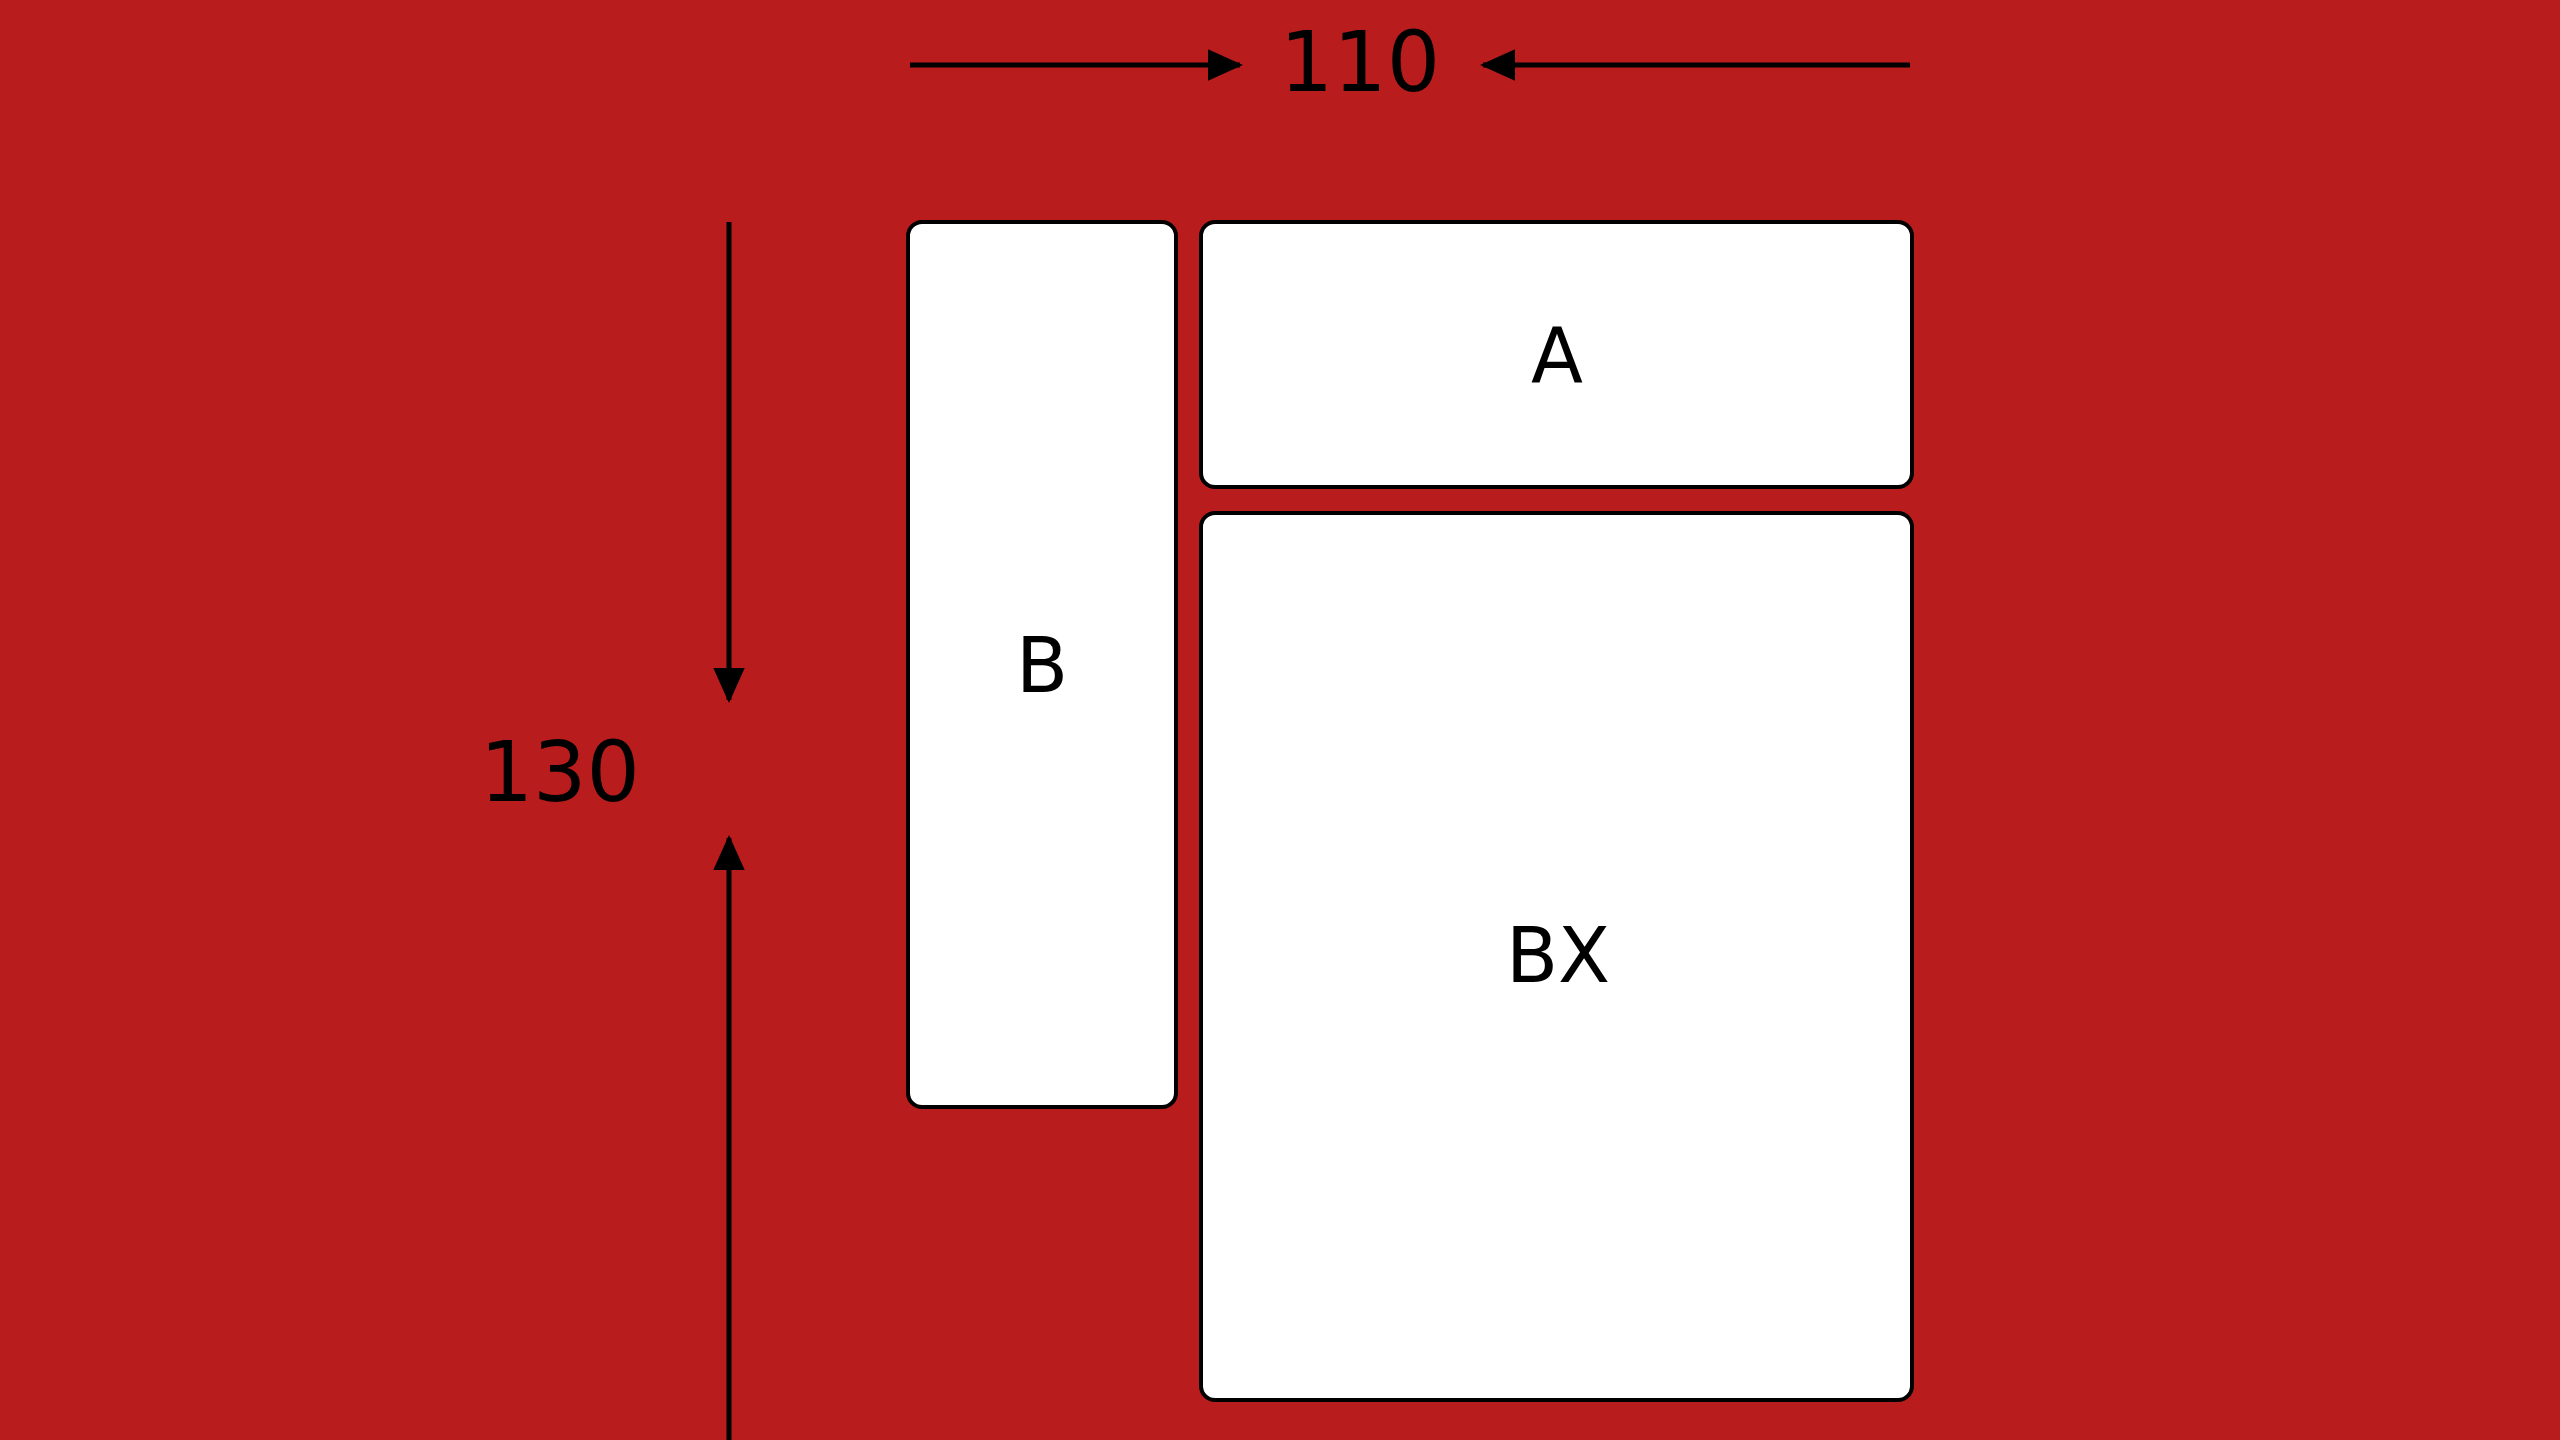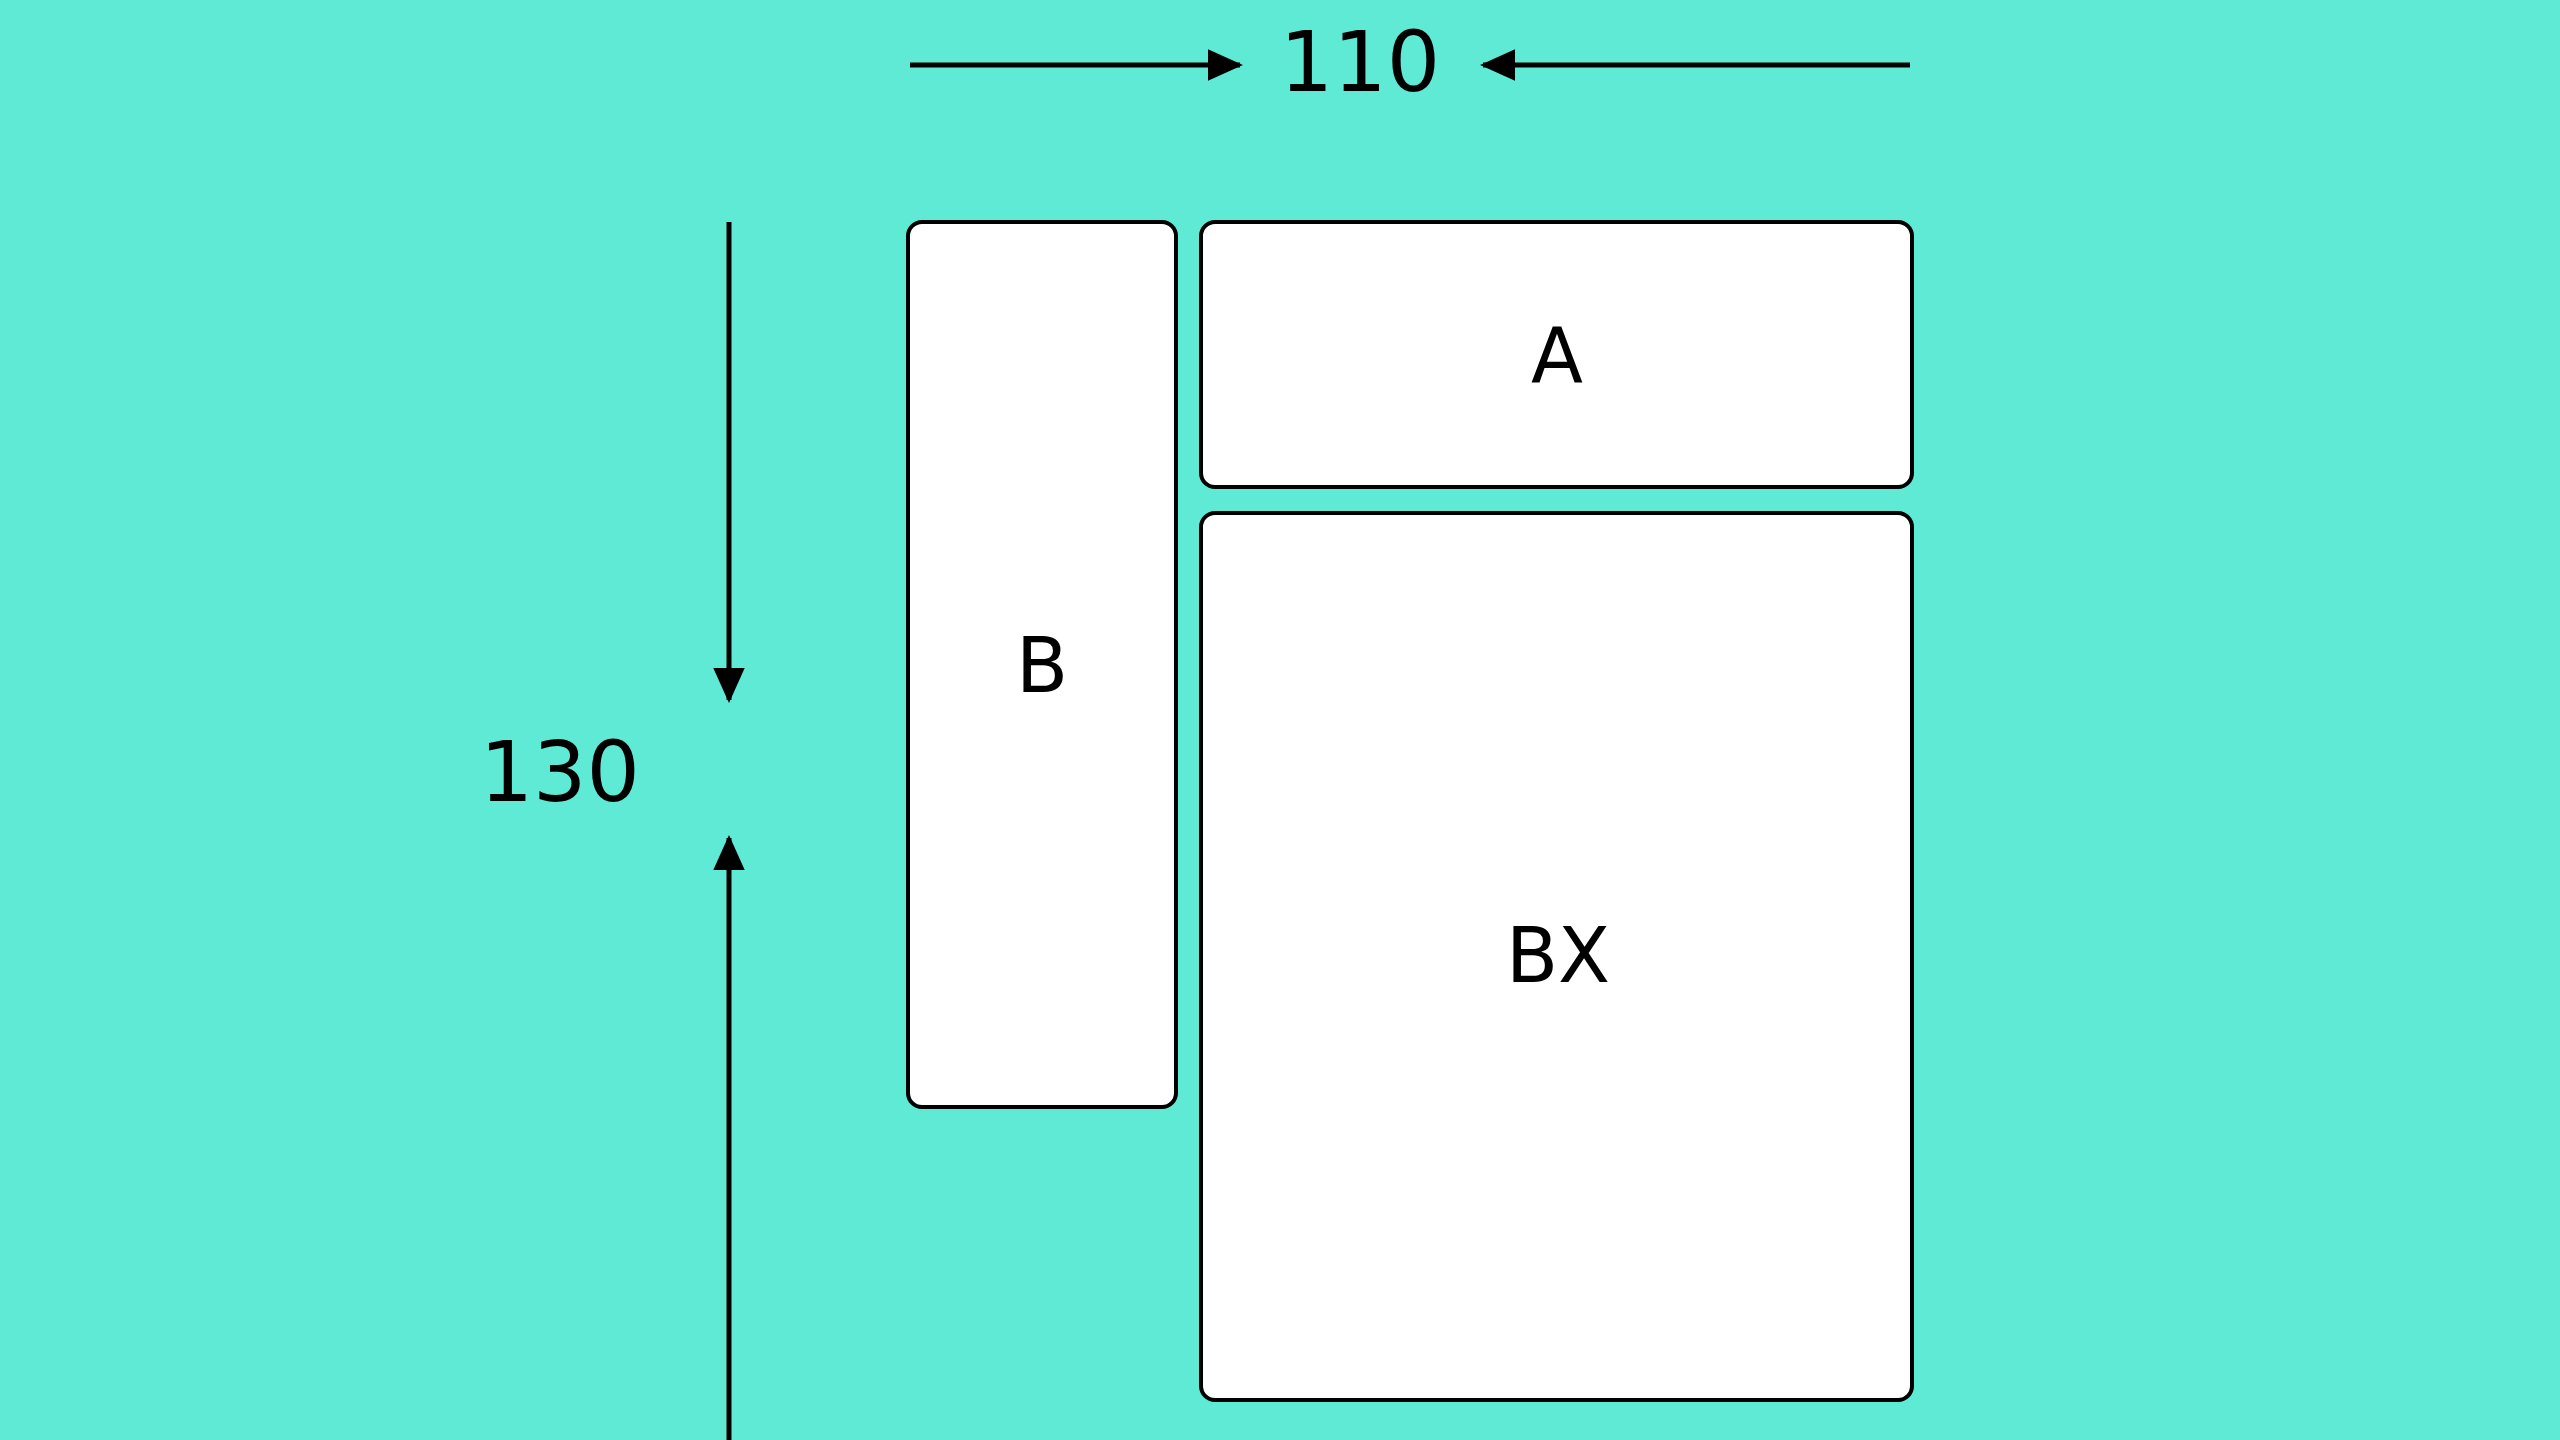--- a/index.html
+++ b/index.html
@@ -44,21 +44,21 @@
   .dim-label {
     font-family: "DejaVu Sans", "Liberation Sans", sans-serif;
     font-weight: 400;
     fill: #000000;
     dominant-baseline: central;
   }
 </style>
 </head>
 <body>
 
-<div id="stage" style="width: 2560px; height: 1440px; background: #5eead4;">
+<div id="stage" style="width: 2560px; height: 1440px; background: #b91c1c;">
   <svg id="diagram-svg" viewBox="0 0 2560 1440" xmlns="http://www.w3.org/2000/svg" style="width: 2560px; height: 1440px;">
 
     <defs>
       <marker id="arrow-right" viewBox="0 0 12 12" refX="11" refY="6" markerWidth="7" markerHeight="7" orient="auto-start-reverse" markerUnits="strokeWidth">
         <path d="M 0 0.6 L 12 6 L 0 11.4 z" fill="#000000"></path>
       </marker>
       <marker id="arrow-left" viewBox="0 0 12 12" refX="11" refY="6" markerWidth="7" markerHeight="7" orient="auto-start-reverse" markerUnits="strokeWidth">
         <path d="M 0 0.6 L 12 6 L 0 11.4 z" fill="#000000"></path>
       </marker>
       <marker id="arrow-down" viewBox="0 0 12 12" refX="11" refY="6" markerWidth="7" markerHeight="7" orient="auto-start-reverse" markerUnits="strokeWidth">

